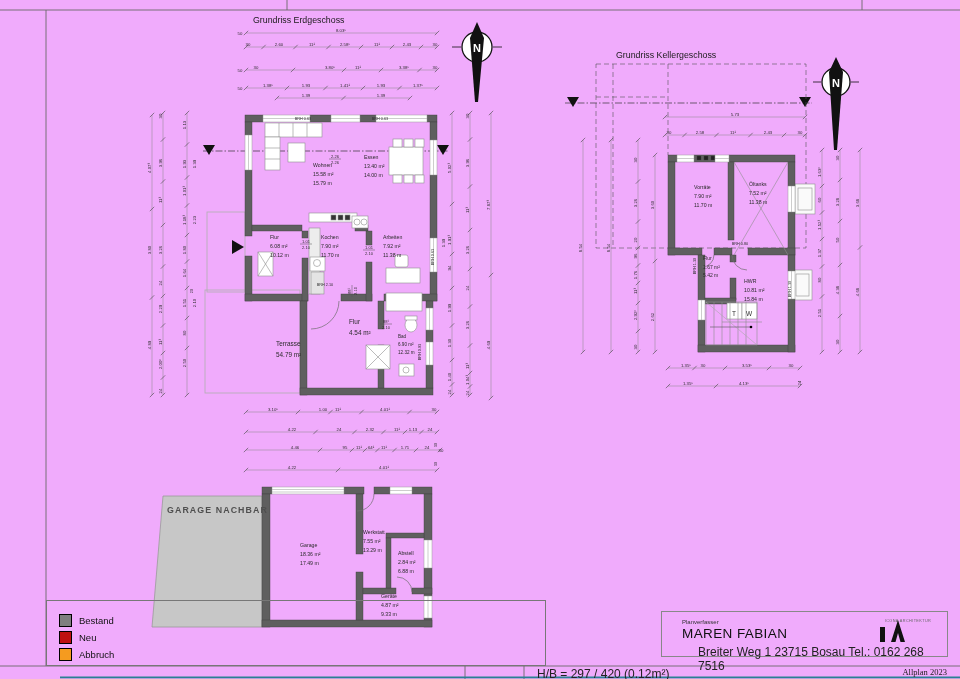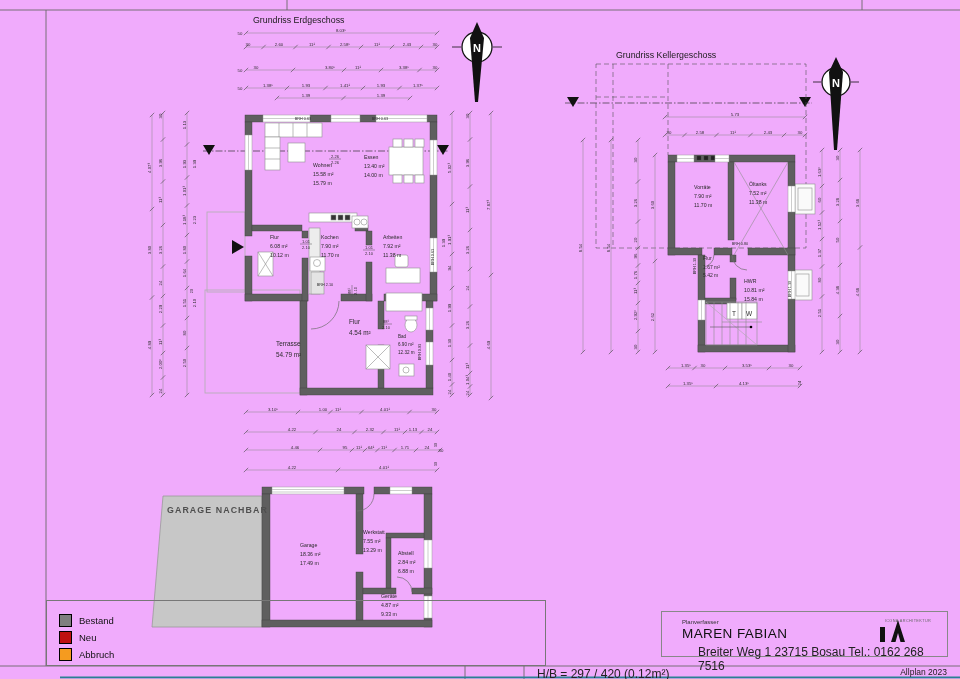--- a/index.html
+++ b/index.html
@@ -13,21 +13,21 @@
   .legend-row{display:flex;align-items:center;height:17px;}
   .swatch{width:11px;height:11px;border:1px solid #000;margin-right:7px;flex:0 0 auto;}
   .legend-label{font-size:9.5px;color:#111;}
   #title-block{left:661px;top:611px;width:287px;height:46px;border:1px solid #888;}
   .tb-role{position:absolute;left:20px;top:7px;font-size:6px;color:#333;}
   .tb-name{position:absolute;left:20px;top:14px;font-size:13.5px;color:#111;letter-spacing:0.4px;}
   .tb-addr{position:absolute;left:20px;top:33px;font-size:12px;color:#222;margin-left:16px;}
   .tb-logo{position:absolute;right:8px;top:6px;width:62px;text-align:center;}
   .tb-logo-caption{font-size:3.8px;color:#666;letter-spacing:0.4px;margin-top:1px;}
   #footer-hb{left:537px;top:667px;font-size:12px;color:#222;}
-  #footer-app{right:13px;top:667px;font-size:8.5px;color:#222;}
+  #footer-app{right:13px;top:667px;font-size:8.5px;color:#222;font-family:Liberation Serif, serif;}
 </style>
 </head>
 <body>
 
 <div id="stage">
 <svg id="plan" width="960" height="679" viewBox="0 0 960 679">
 
   <g stroke="#6a6a6a" stroke-width="0.9">
     <line x1="0" y1="10" x2="960" y2="10"></line>
     <line x1="287" y1="0" x2="287" y2="10"></line>

